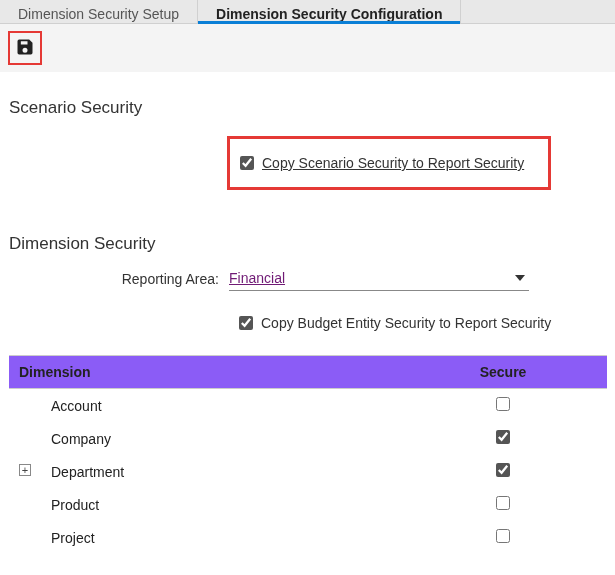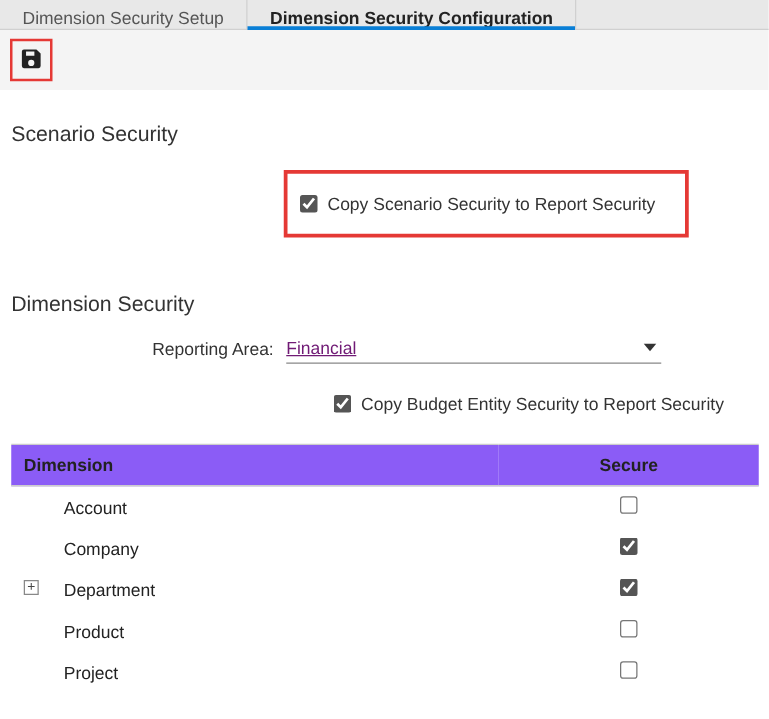--- a/index.html
+++ b/index.html
@@ -94,31 +94,31 @@
     .checkbox {
       width: 14px; height: 14px;
       accent-color: #555;
     }
     .cb-row {
       display: flex;
       align-items: center;
       gap: 8px;
       padding-left: 230px;
       margin: 8px 0 24px 0;
-      justify-content: center;
     }
     .cb-highlight {
       border: 3px solid #e53935;
       padding: 16px 24px 16px 10px;
       display: inline-flex;
       align-items: center;
       gap: 8px;
       margin-left: 218px;
       margin-bottom: 24px;
       margin-top: 6px;
+      text-decoration: underline;
     }
     .table {
       width: 100%;
       border-collapse: collapse;
     }
     .table thead th {
       background: #8b5cf6;
       border-top: 1px solid #ccc;
       border-bottom: 1px solid #ccc;
       text-align: left;

